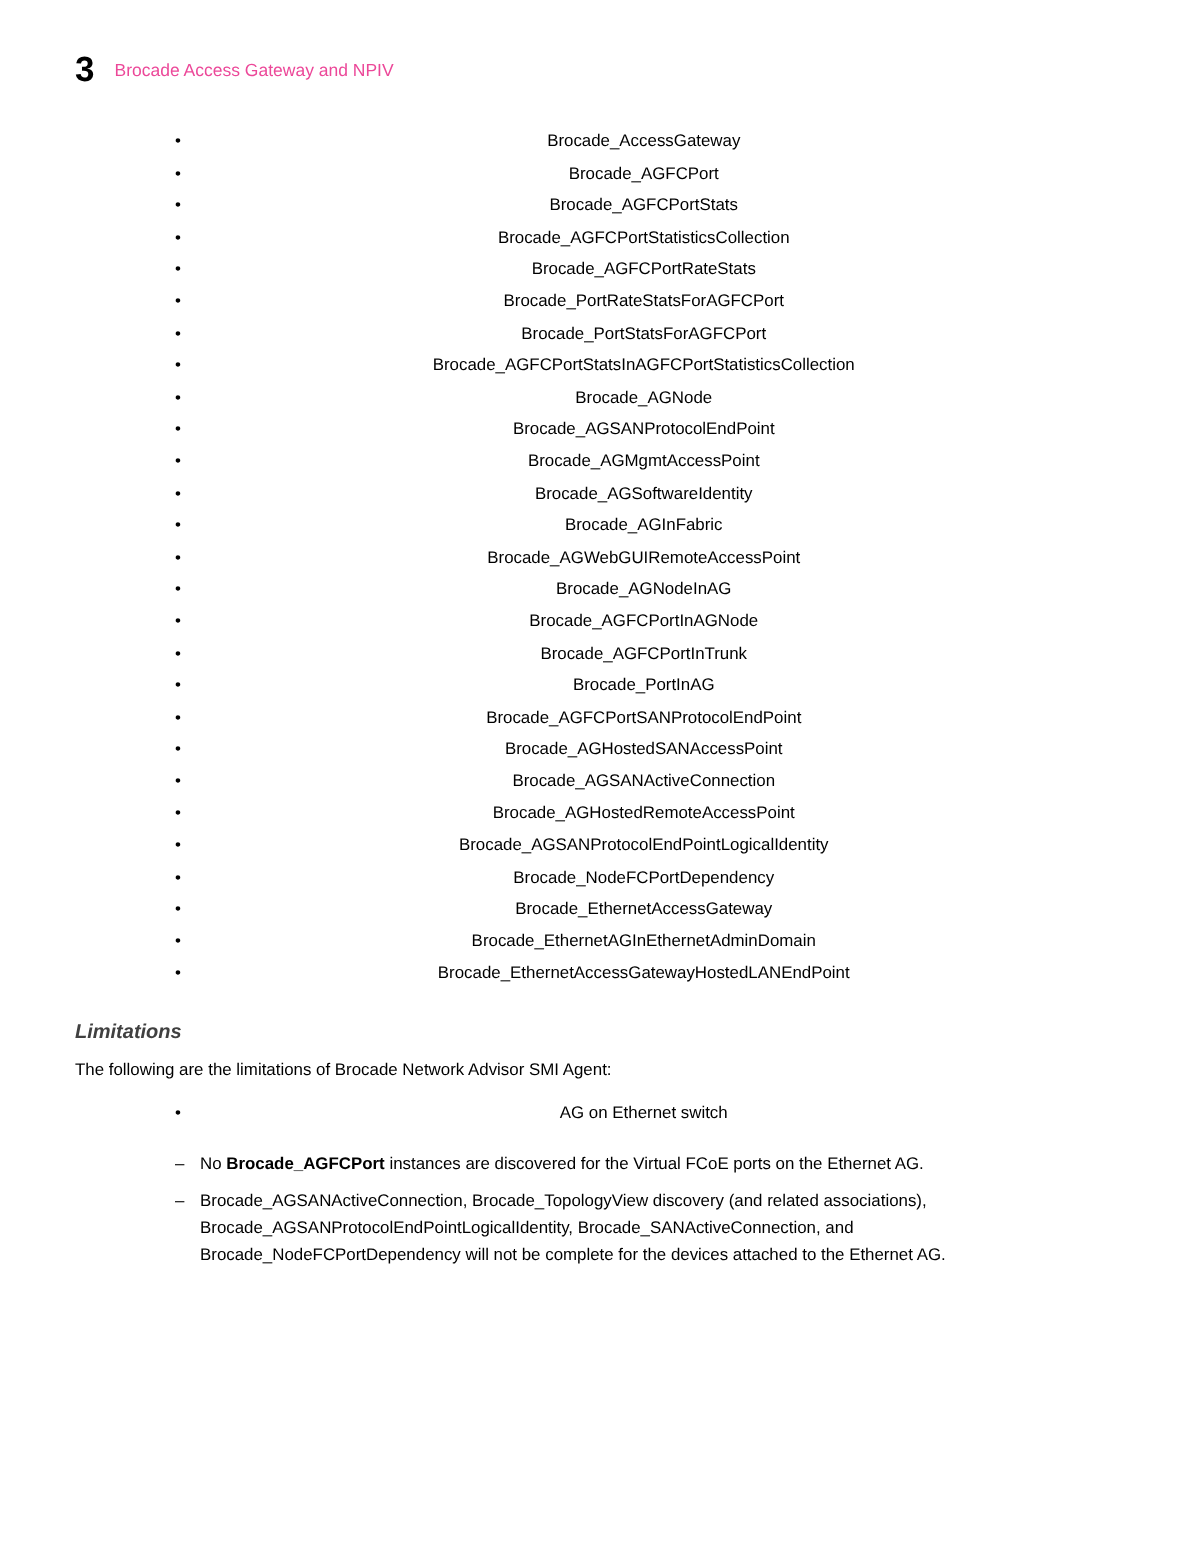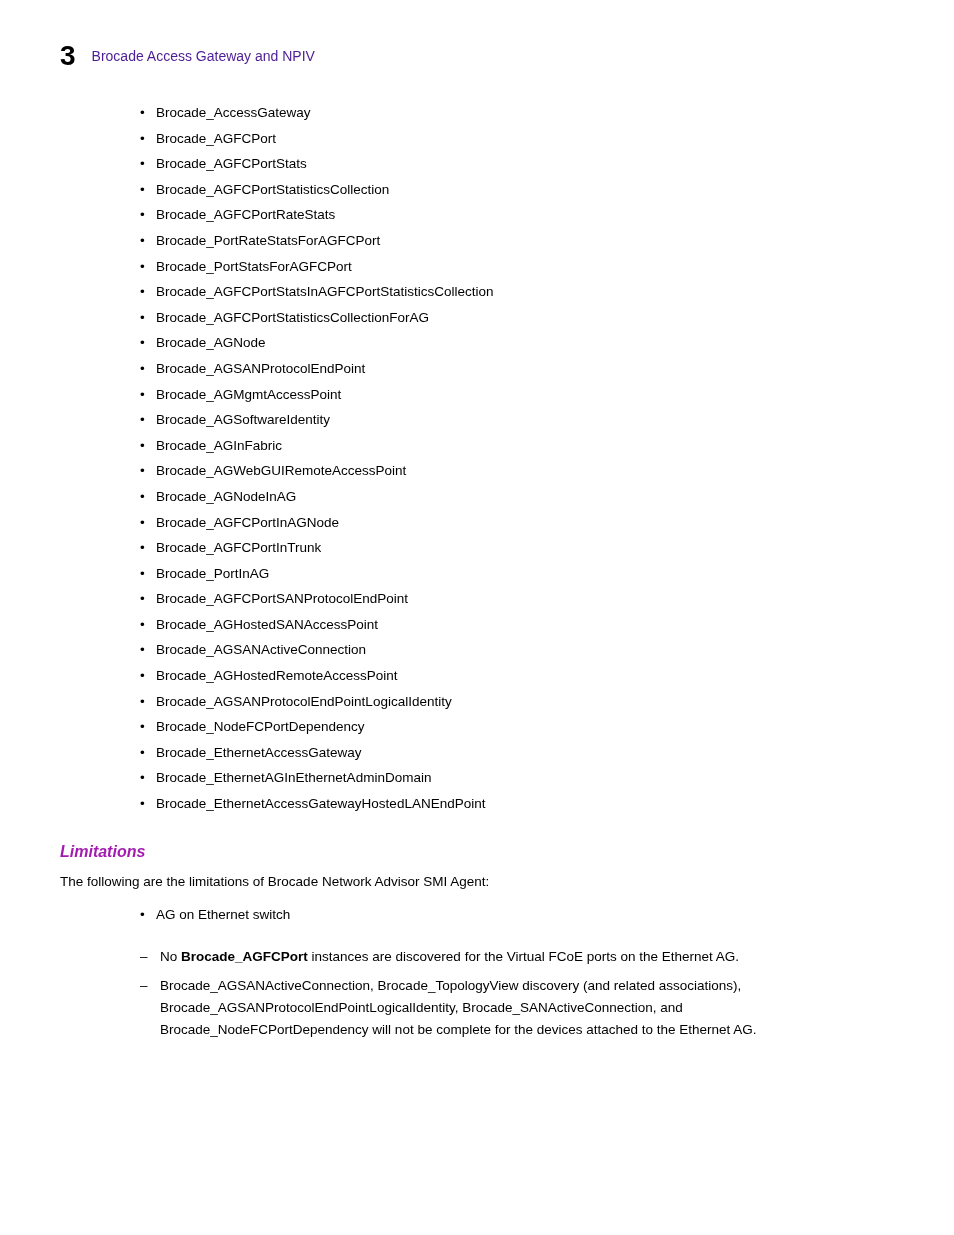--- a/index.html
+++ b/index.html
@@ -25,45 +25,46 @@
       border-bottom: none;
     }
     .chapter-number {
       font-size: 28px;
       font-weight: bold;
       margin-right: 16px;
       color: #000;
     }
     .chapter-title {
       font-size: 14px;
-      color: #4c1d95;
+      color: #ec4899;
     }
     .bullet-list {
       list-style: none;
       margin: 0 0 20px 80px;
+      text-align: center;
     }
     .bullet-list li {
       position: relative;
       padding-left: 16px;
       margin-bottom: 4px;
       font-size: 13.5px;
       line-height: 1.6;
     }
     .bullet-list li::before {
       content: "•";
       position: absolute;
       left: 0;
       color: #000;
     }
     .section-title {
       font-size: 16px;
       font-style: italic;
       font-weight: bold;
       margin: 28px 0 10px 0;
-      color: #a21caf;
+      color: #404040;
     }
     .section-text {
       font-size: 13.5px;
       margin-bottom: 12px;
       line-height: 1.6;
     }
     .sub-list {
       list-style: none;
       margin: 8px 0 8px 80px;
     }
@@ -98,21 +99,20 @@
 
   <ul class="bullet-list" id="main-list">
   <li>Brocade_AccessGateway</li>
       <li>Brocade_AGFCPort</li>
       <li>Brocade_AGFCPortStats</li>
       <li>Brocade_AGFCPortStatisticsCollection</li>
       <li>Brocade_AGFCPortRateStats</li>
       <li>Brocade_PortRateStatsForAGFCPort</li>
       <li>Brocade_PortStatsForAGFCPort</li>
       <li class="special-indent">Brocade_AGFCPortStatsInAGFCPortStatisticsCollection</li>
-      <li>Brocade_AGFCPortStatisticsCollectionForAG</li>
       <li>Brocade_AGNode</li>
       <li>Brocade_AGSANProtocolEndPoint</li>
       <li>Brocade_AGMgmtAccessPoint</li>
       <li>Brocade_AGSoftwareIdentity</li>
       <li>Brocade_AGInFabric</li>
       <li>Brocade_AGWebGUIRemoteAccessPoint</li>
       <li>Brocade_AGNodeInAG</li>
       <li>Brocade_AGFCPortInAGNode</li>
       <li>Brocade_AGFCPortInTrunk</li>
       <li>Brocade_PortInAG</li>

